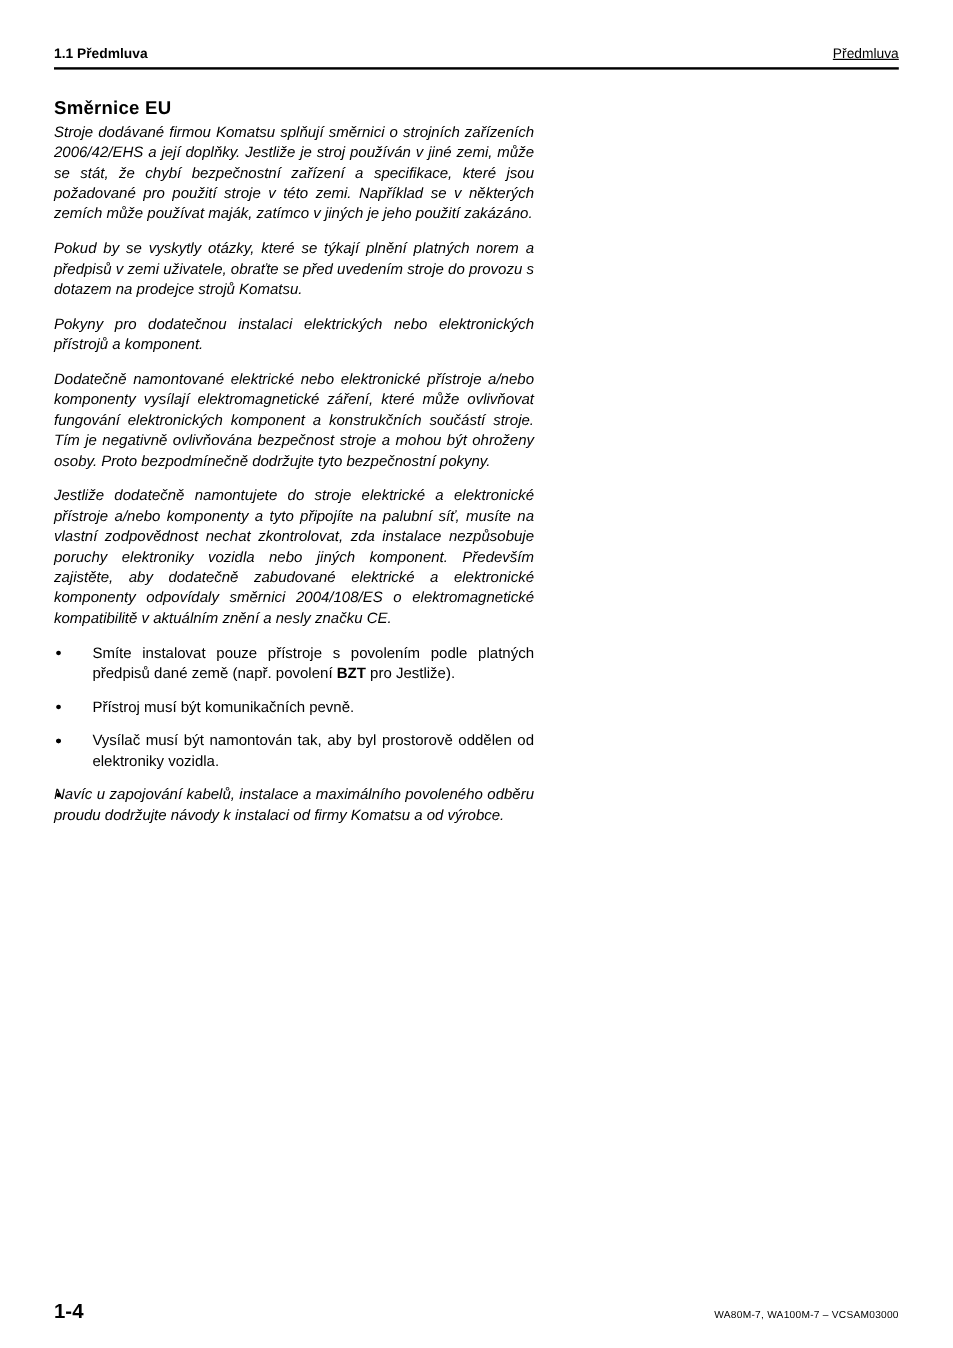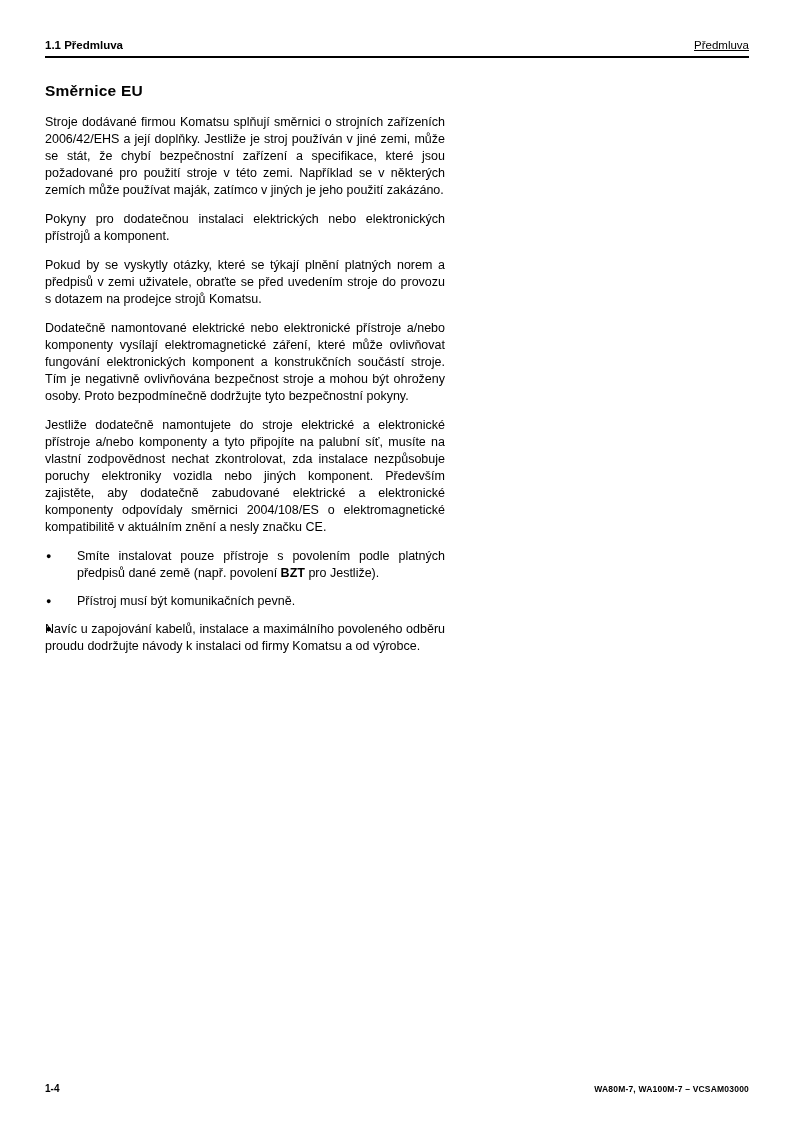--- a/index.html
+++ b/index.html
@@ -36,28 +36,29 @@
   }
   .content {
     position: absolute;
     top: 82px;
     left: 45px;
     width: 400px;
   }
   .section-title {
     font-size: 15.5px;
     font-weight: bold;
-    margin: 0 0 14px 0;
+    margin: 0 0 2px 0;
     letter-spacing: 0.2px;
   }
   .content p {
     font-size: 12.5px;
     line-height: 17px;
     text-align: justify;
     margin: 0 0 12px 0;
+    font-style: italic;
   }
   ul.bullet-list {
     list-style: none;
     margin: 3px 0 1px 0;
     padding: 0;
   }
   ul.bullet-list li {
     position: relative;
     padding-left: 32px;
     font-size: 12.5px;
@@ -85,58 +86,59 @@
   }
   .page-footer {
     position: absolute;
     top: 1083px;
     left: 45px;
     right: 45px;
     display: flex;
     justify-content: space-between;
     align-items: baseline;
   }
-  .page-footer .left { font-weight: bold; font-size: 10px; }
-  .page-footer .right { font-weight: bold; font-size: 8.5px; letter-spacing: 0.2px; text-align: right; }
+  .page-footer .left { font-weight: bold; font-size: 17px; }
+  .page-footer .right { font-weight: normal; font-size: 8.5px; letter-spacing: 0.2px; text-align: right; }
 </style>
 </head>
 <body>
 
 <div class="page">
 
   <div class="page-header">
     <span class="left">1.1 Předmluva</span>
     <span class="right">Předmluva</span>
   </div>
 
   <hr class="header-rule">
 
   <div class="content">
     <h1 class="section-title">Směrnice EU</h1>
 
     <p>Stroje dodávané firmou Komatsu splňují směrnici o strojních zařízeních 2006/42/EHS a její doplňky. Jestliže je stroj používán v jiné zemi, může se stát, že chybí bezpečnostní zařízení a specifikace, které jsou požadované pro použití stroje v této zemi. Například se v některých zemích může používat maják, zatímco v jiných je jeho použití zakázáno.</p>
+    <p>Pokud by se vyskytly otázky, které se týkají plnění platných norem a předpisů v zemi uživatele, obraťte se před uvedením stroje do provozu s dotazem na prodejce strojů Komatsu.</p>
     <p>Pokyny pro dodatečnou instalaci elektrických nebo elektronických přístrojů a komponent.</p>
-    <p>Pokud by se vyskytly otázky, které se týkají plnění platných norem a předpisů v zemi uživatele, obraťte se před uvedením stroje do provozu s dotazem na prodejce strojů Komatsu.</p>
     <p>Dodatečně namontované elektrické nebo elektronické přístroje a/nebo komponenty vysílají elektromagnetické záření, které může ovlivňovat fungování elektronických komponent a konstrukčních součástí stroje. Tím je negativně ovlivňována bezpečnost stroje a mohou být ohroženy osoby. Proto bezpodmínečně dodržujte tyto bezpečnostní pokyny.</p>
     <p>Jestliže dodatečně namontujete do stroje elektrické a elektronické přístroje a/nebo komponenty a tyto připojíte na palubní síť, musíte na vlastní zodpovědnost nechat zkontrolovat, zda instalace nezpůsobuje poruchy elektroniky vozidla nebo jiných komponent. Především zajistěte, aby dodatečně zabudované elektrické a elektronické komponenty odpovídaly směrnici 2004/108/ES o elektromagnetické kompatibilitě v aktuálním znění a nesly značku CE.</p>
 
     <ul class="bullet-list">
       <li>
         <span class="bullet-dot">●</span>
         <span>Smíte instalovat pouze přístroje s povolením podle platných předpisů dané země (např. povolení </span><span class="bold-inline">BZT</span><span> pro Jestliže).</span>
       </li>
       <li>
         <span class="bullet-dot">●</span>
         <span>Přístroj musí být komunikačních pevně.</span>
       </li>
       <li>
         <span class="bullet-dot">●</span>
       </li>
       <li>
         <span class="bullet-dot">●</span>
+        <span>Vysílač musí být namontován tak, aby byl prostorově oddělen od elektroniky vozidla.</span>
       </li>
       <li>
         <span class="bullet-dot">●</span>
       </li>
     </ul>
 
     <p>Navíc u zapojování kabelů, instalace a maximálního povoleného odběru proudu dodržujte návody k instalaci od firmy Komatsu a od výrobce.</p>
   </div>
 
 

